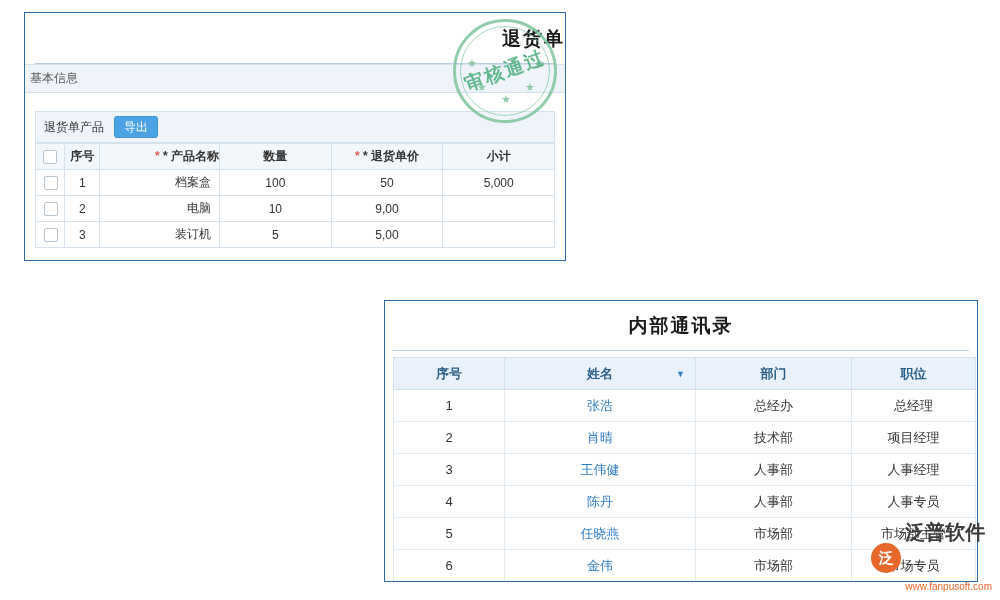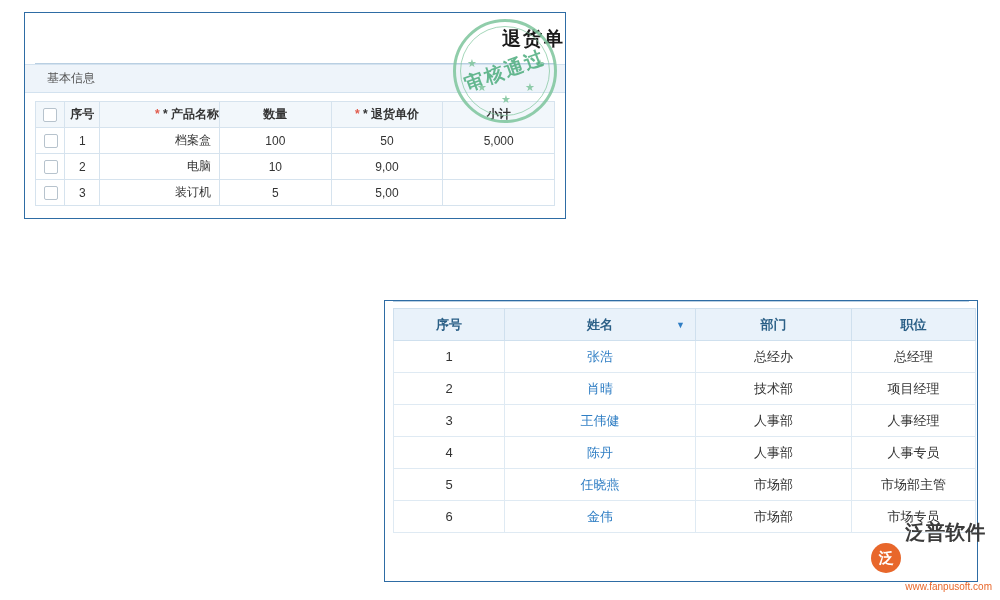--- a/index.html
+++ b/index.html
@@ -38,21 +38,21 @@
   .ro-title-rule {
     height: 1px;
     background: #b9cfe2;
     margin: 0 10px;
   }
   .section-label {
     background: #eef4fa;
     border: 1px solid #d3e2ef;
     border-left: none;
     border-right: none;
-    padding: 5px 22px;
+    padding: 5px 5px;
     color: #555;
     font-size: 12px;
   }
   .info-table {
     border-collapse: collapse;
     width: calc(100% - 20px);
     margin: 8px 10px 0 10px;
     table-layout: fixed;
   }
   .info-table td {
@@ -295,20 +295,24 @@
   <div class="ro-title">退货单</div>
   <div class="ro-title-rule"></div>
 
   <div class="section-label">基本信息</div>
 
   <table class="info-table">
     <tbody>
   </tbody>
     </table>
 
+  <div class="prod-head">
+    <span class="tab-label">退货单产品</span>
+    <button class="btn-export">导出</button>
+  </div>
 
   <table class="prod-table">
     <thead>
       <tr>
         <th class="c-chk"><span class="chk"></span></th>
         <th class="c-idx">序号</th>
         <th class="c-name"><span class="req">*</span> <span>* 产品名称</span></th>
         <th class="c-qty">数量</th>
         <th class="c-price"><span class="req">*</span> <span>* 退货单价</span></th>
         <th class="c-sub">小计</th>
@@ -348,20 +352,21 @@
     <div class="star" style="left:14px; top:38px;">★</div>
     <div class="star" style="left:24px; top:62px;">★</div>
     <div class="star" style="left:48px; top:74px;">★</div>
     <div class="star" style="left:72px; top:62px;">★</div>
     <div class="star" style="left:82px; top:38px;">★</div>
     <div class="stamp-text">审核通过</div>
   </div>
 </div>
 
 <div id="contacts-window">
+  <div class="cw-title">内部通讯录</div>
   <div class="cw-rule"></div>
 
   <table class="contacts-table">
     <thead>
       <tr>
         <th class="col-no">序号</th>
         <th class="col-name">
           <span>姓名</span>
           <span class="sort-caret">▼</span>
         </th>

